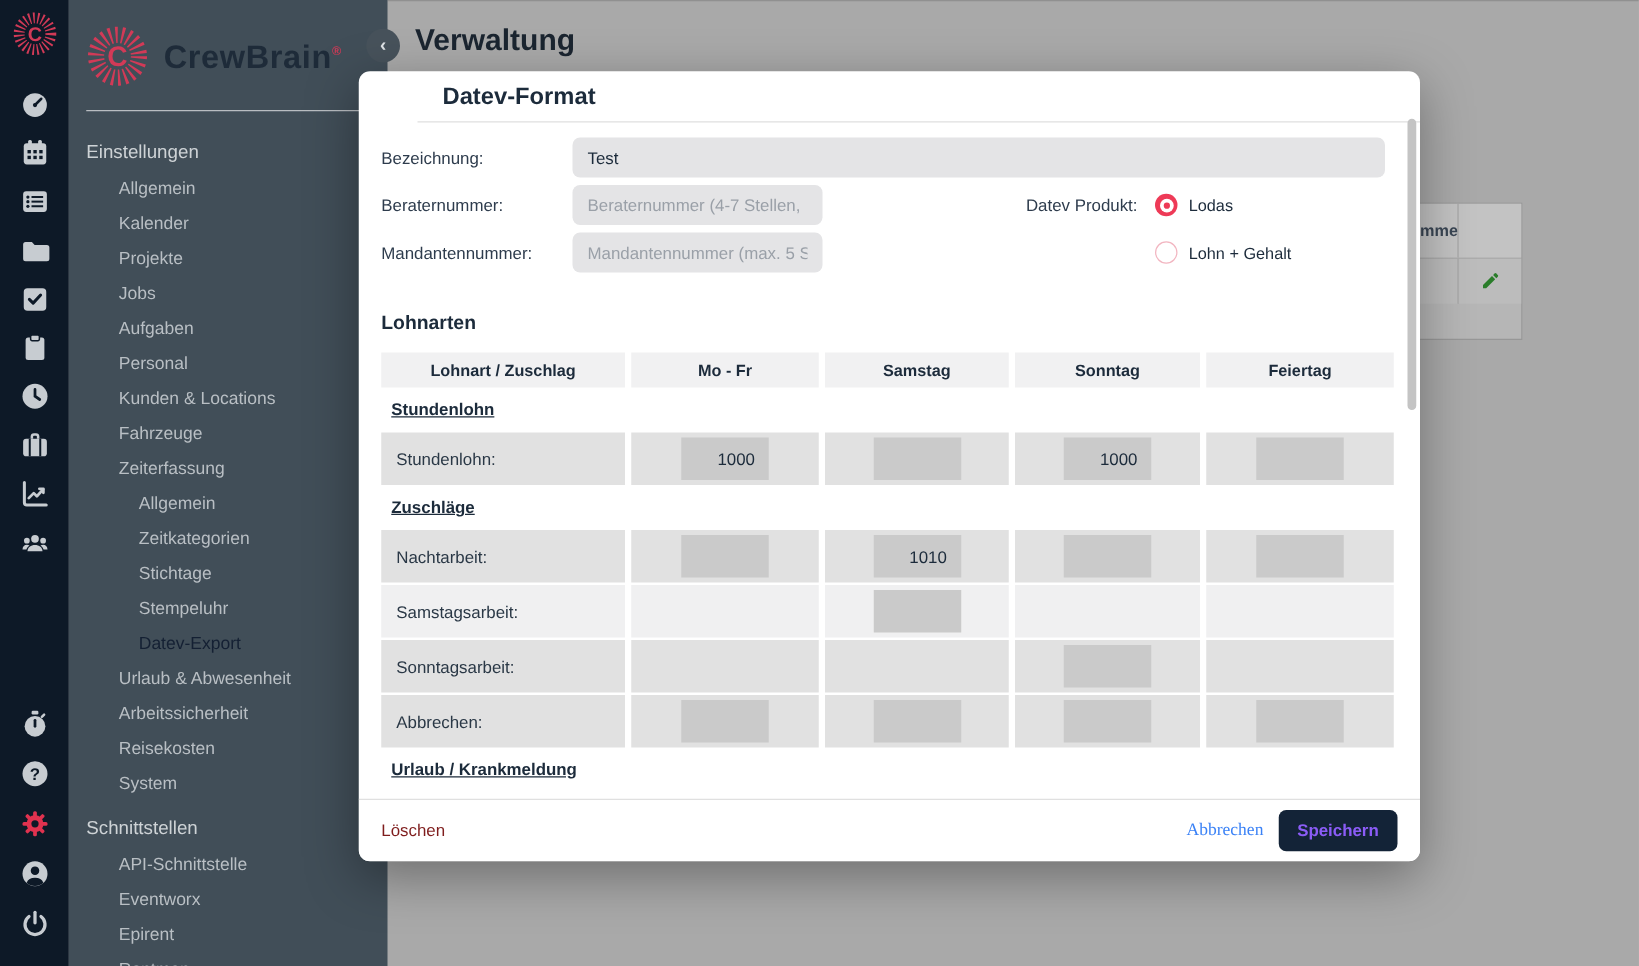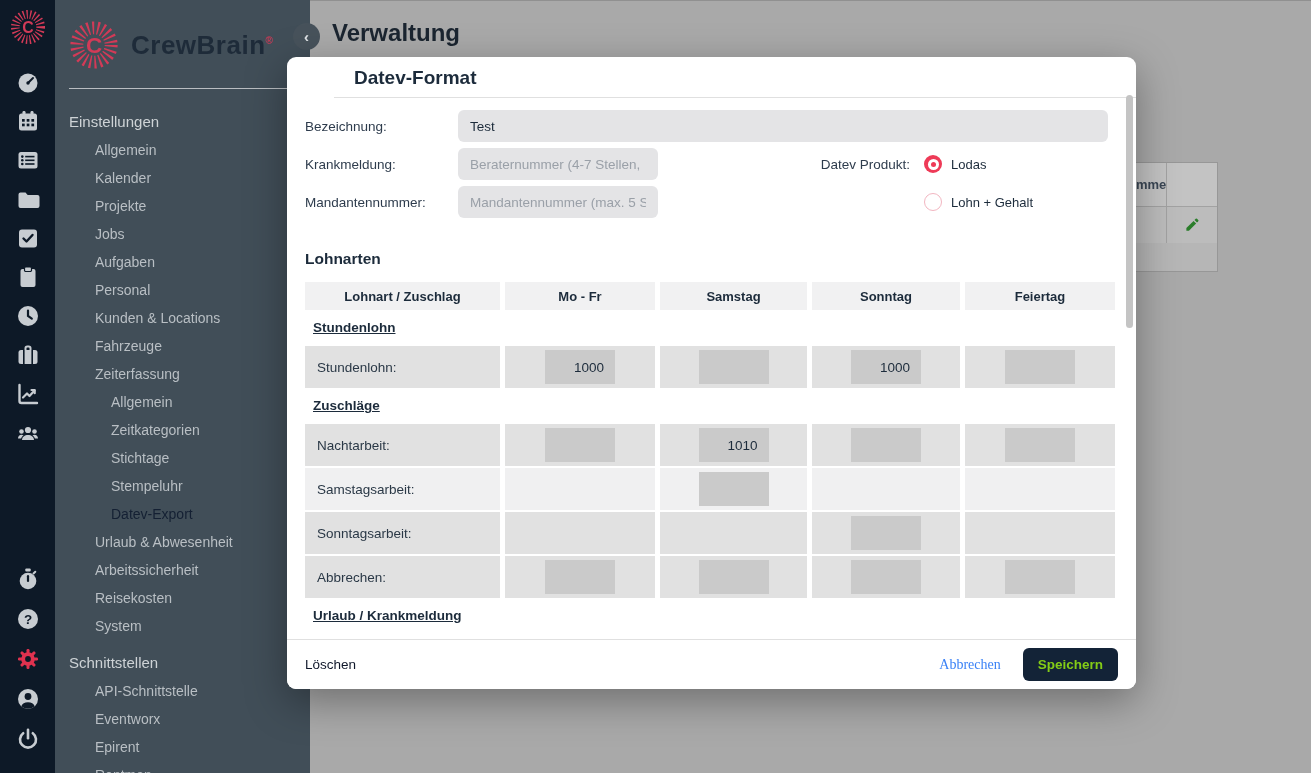--- a/index.html
+++ b/index.html
@@ -82,26 +82,26 @@
   .lt-row { margin-bottom:2px; }
   .lt-cell { height:42px; display:flex; align-items:center; justify-content:center; }
   .lt-row.dark .lt-cell { background:#e1e1e1; }
   .lt-row.light .lt-cell { background:#f0f0f1; }
   .lt-cell.labelcell { justify-content:flex-start; padding-left:12px; font-size:13.5px; color:#2a3846; }
   .cellinput { width:70px; height:34px; background:#cacaca; border:none; border-radius:0; text-align:right;
                padding:0 11px; font-size:13.5px; color:#1c2b3b; font-family:"Liberation Sans", sans-serif; outline:none; }
 
   .modal-footer { position:absolute; left:0; right:0; bottom:0; height:50px; border-top:1px solid #e0e0e0;
                   display:flex; align-items:center; justify-content:space-between; padding:0 18px; background:#fff; }
-  .del-link { font-size:13.5px; color:#0f172a; cursor:pointer; }
+  .del-link { font-size:13.5px; color:#7f1d1d; cursor:pointer; }
   .foot-right { display:flex; align-items:center; }
   .btn-cancel { font-size:14px; color:#3b82f6; padding:8px 12px; cursor:pointer; background:none; border:none;
                 font-family:Liberation Serif, serif; }
-  .btn-save { font-size:13.5px; font-weight:600; color:#84cc16; background:#132337; border:none; border-radius:6px;
-              padding:9px 15px; margin-left:10px; cursor:pointer; font-family:"Liberation Sans", sans-serif; }
+  .btn-save { font-size:13.5px; font-weight:600; color:#8b5cf6; background:#132337; border:none; border-radius:6px;
+              padding:9px 15px; cursor:pointer; font-family:"Liberation Sans", sans-serif; }
 </style>
 </head>
 <body>
 
 <div class="stage">
 
   <div class="iconbar">
     <div class="logo">
       <svg width="38" height="38" viewBox="0 0 48 48">
         <circle cx="24" cy="24" r="16" fill="none" stroke="#d23a57" stroke-width="11" stroke-dasharray="1.6 2.7"></circle>
@@ -305,21 +305,21 @@
     <div class="modal-title">Datev-Format</div>
     <div class="scroll-thumb"></div>
 
     <div class="modal-body">
       <div class="form-area">
         <div class="form-row">
           <div class="f-label">Bezeichnung:</div>
           <input class="t-input w-full" type="text" value="Test" style="">
         </div>
         <div class="form-row">
-          <div class="f-label">Krankmeldung:</div>
+          <div class="f-label">Beraternummer:</div>
           <input class="t-input w-200" type="text" placeholder="Beraternummer (4-7 Stellen," style="">
         </div>
         <div class="form-row">
           <div class="f-label">Mandantennummer:</div>
           <input class="t-input w-200" type="text" placeholder="Mandantennummer (max. 5 S" style="">
         </div>
 
         <div class="produkt-group">
           <div class="p-row">
             <div class="p-label">Datev Produkt:</div>

